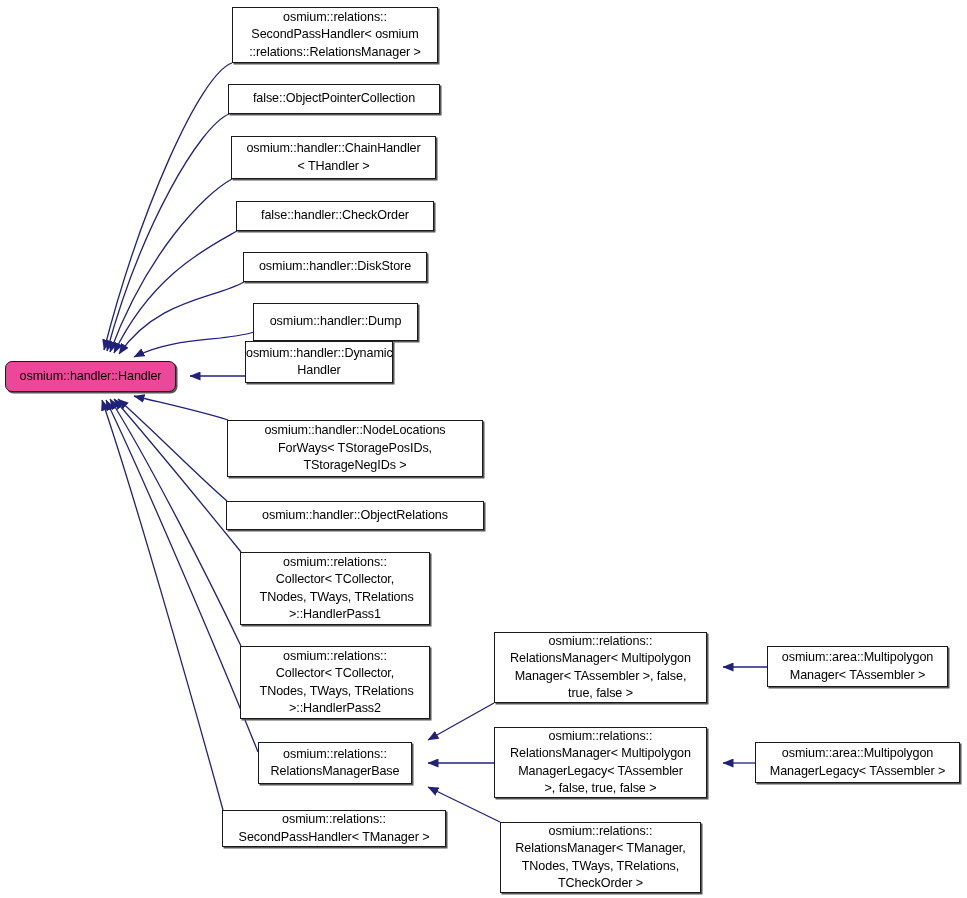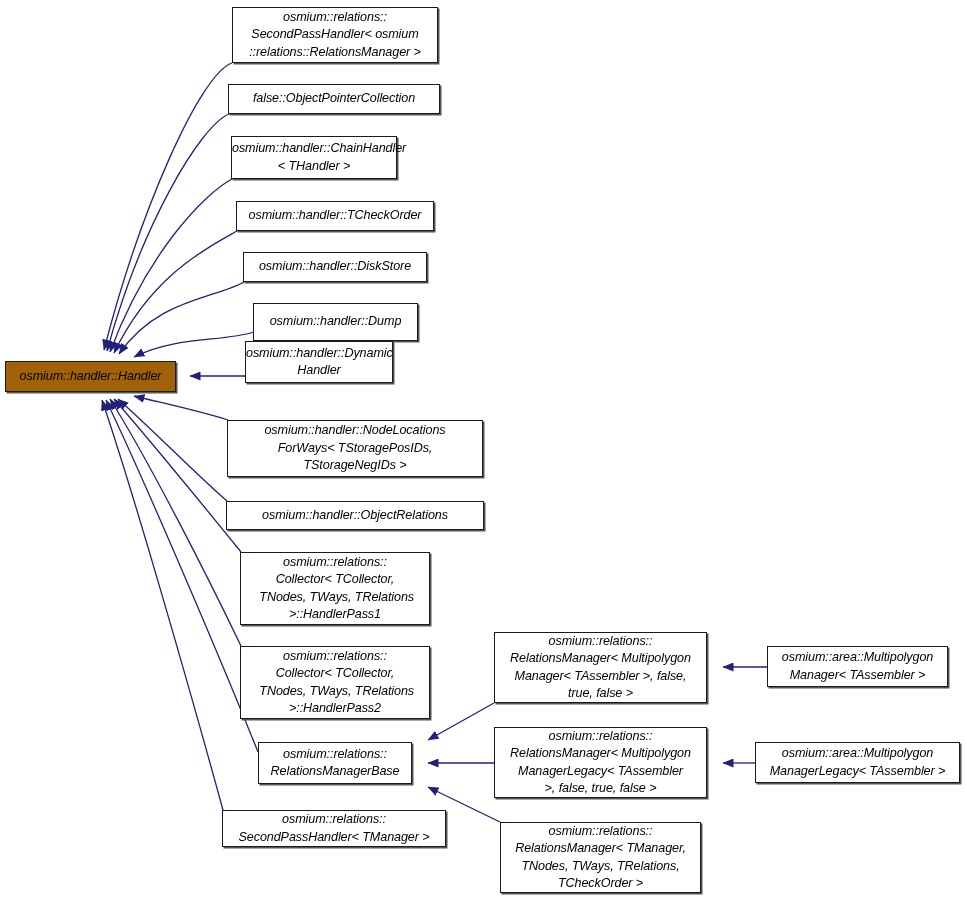--- a/index.html
+++ b/index.html
@@ -34,24 +34,24 @@
     color: #000000;
     font-size: 12.6px;
     line-height: 17.4px;
     text-align: center;
     display: flex;
     align-items: center;
     justify-content: center;
     white-space: pre;
     letter-spacing: -0.1px;
     box-shadow: 1.5px 1.5px 0 0 #555555;
-    font-style: italic;
   }
   .node.root {
-    background: #a16207;
+    background: #ec4899;
+    border-radius: 7px;
   }
   .node-label {
     display: block;
     width: 100%;
   }
 </style>
 </head>
 <body>
 
 <div id="diagram-root">
@@ -81,23 +81,23 @@
         <path d="M767,667 L723,667" fill="none" stroke="#21217a" stroke-width="1.3" marker-end="url(#arrowhead)"></path>
         <path d="M755,763 L723,763" fill="none" stroke="#21217a" stroke-width="1.3" marker-end="url(#arrowhead)"></path>
       </g>
   </svg>
   <div id="nodes-layer">
       <div class="node root" style="left: 5px; top: 361px; width: 171px; height: 31px;"><span class="node-label">osmium::handler::Handler</span></div>
       <div class="node" style="left: 232px; top: 7px; width: 206px; height: 56px;"><span class="node-label">osmium::relations::
 SecondPassHandler&lt; osmium
 ::relations::RelationsManager &gt;</span></div>
       <div class="node" style="left: 228px; top: 84px; width: 212px; height: 30px;"><span class="node-label">false::ObjectPointerCollection</span></div>
-      <div class="node" style="left: 231px; top: 136px; width: 166px; height: 43px;"><span class="node-label">osmium::handler::ChainHandler
+      <div class="node" style="left: 231px; top: 136px; width: 205px; height: 43px;"><span class="node-label">osmium::handler::ChainHandler
 &lt; THandler &gt;</span></div>
-      <div class="node" style="left: 236px; top: 201px; width: 198px; height: 30px;"><span class="node-label">osmium::handler::TCheckOrder</span></div>
+      <div class="node" style="left: 236px; top: 201px; width: 198px; height: 30px;"><span class="node-label">false::handler::CheckOrder</span></div>
       <div class="node" style="left: 243px; top: 252px; width: 184px; height: 30px;"><span class="node-label">osmium::handler::DiskStore</span></div>
       <div class="node" style="left: 253px; top: 303px; width: 165px; height: 38px;"><span class="node-label">osmium::handler::Dump</span></div>
       <div class="node" style="left: 245px; top: 341px; width: 148px; height: 42px;"><span class="node-label">osmium::handler::Dynamic
 Handler</span></div>
       <div class="node" style="left: 227px; top: 420px; width: 256px; height: 57px;"><span class="node-label">osmium::handler::NodeLocations
 ForWays&lt; TStoragePosIDs,
 TStorageNegIDs &gt;</span></div>
       <div class="node" style="left: 226px; top: 501px; width: 258px; height: 29px;"><span class="node-label">osmium::handler::ObjectRelations</span></div>
       <div class="node" style="left: 240px; top: 552px; width: 190px; height: 73px;"><span class="node-label">osmium::relations::
 Collector&lt; TCollector,

